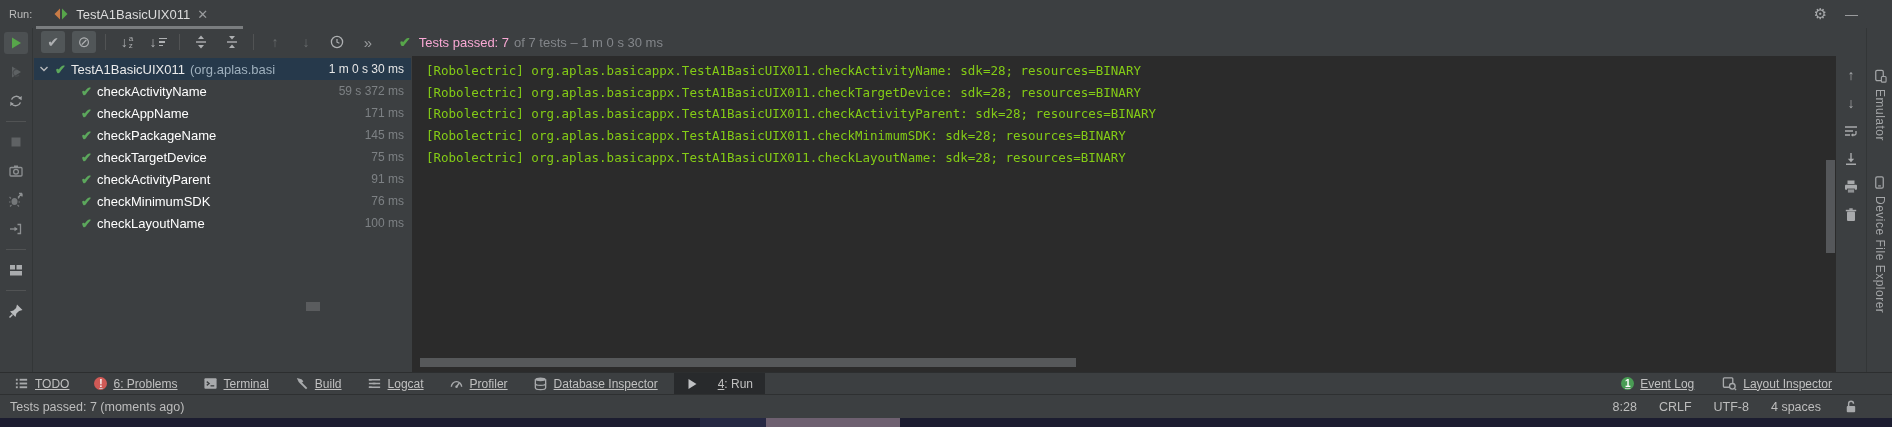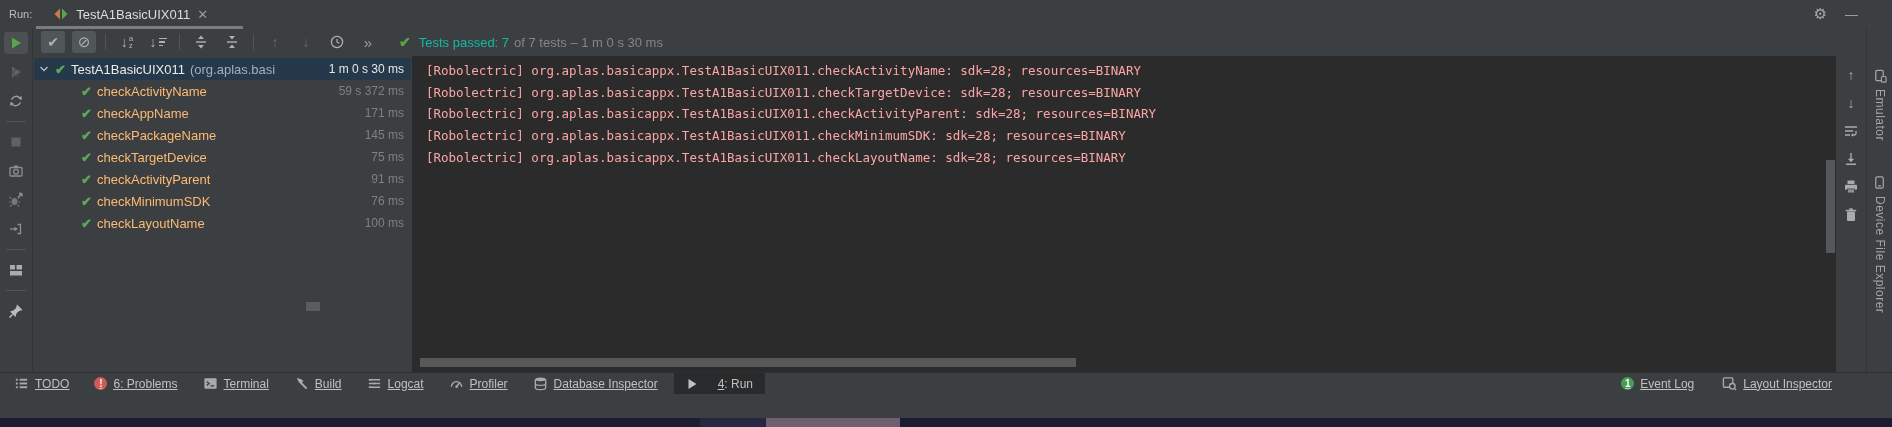--- a/index.html
+++ b/index.html
@@ -22,48 +22,48 @@
   .tbtn { min-width:24px; height:22px; display:flex; align-items:center; justify-content:center; color:#aeb0b2; font-size:14px; border-radius:3px; }
   .tbtn.pressed { background:#515658; }
   .tbtn.disabled { color:#686b6d; }
   .tb-divider { width:1px; height:16px; background:#515354; margin:0 2px; }
   .sort-stack { display:flex; flex-direction:column; font-size:8px; line-height:7px; color:#aeb0b2; margin-left:1px; }
   .dur-stack { display:flex; flex-direction:column; gap:2px; margin-left:2px; }
   .dur-stack div { height:1.5px; background:#aeb0b2; }
 
   .summary { display:flex; align-items:center; margin-left:12px; font-size:13px; white-space:nowrap; }
   .summary-check { color:#57a64a; font-weight:bold; font-size:14px; margin-right:8px; }
-  .summary-strong { color:#14b8a6; }
+  .summary-strong { color:#f9a8d4; }
   .summary-dim { color:#83868a; margin-left:5px; }
 
   
   .left-rail { position:absolute; left:0; top:28px; width:33px; height:344px; border-right:1px solid #333637;
                display:flex; flex-direction:column; align-items:center; padding-top:4px; gap:7px; }
   .rail-btn { width:24px; height:22px; display:flex; align-items:center; justify-content:center; border-radius:3px; flex:none; }
   .rail-btn.active-bg { background:#4c5052; }
   .rail-div { width:20px; height:1px; background:#515354; flex:none; margin:2px 0; }
 
   
   .tree-panel { position:absolute; left:34px; top:56px; width:377px; height:316px; background:#3c3f41; font-size:13px; overflow:hidden; padding-top:2px; }
   .tree-row { height:22px; display:flex; align-items:center; }
   .tree-row.selected { background:#26394b; }
   .expander { width:14px; margin-left:4px; flex:none; }
   .t-check { color:#5ca75c; font-weight:bold; font-size:13px; width:17px; text-align:center; flex:none; }
-  .t-name { color:#fdba74; margin-left:2px; white-space:nowrap; }
+  .t-name { color:#ffffff; margin-left:2px; white-space:nowrap; }
   .tree-row.selected .t-name { color:#ebebeb; }
   .t-pkg { color:#9fb0bd; margin-left:5px; white-space:nowrap; overflow:hidden; flex:1; }
   .t-dur { color:#7d8184; font-size:12px; white-space:nowrap; flex:none; padding:0 7px 0 8px; text-align:right; }
   .tree-row.selected .t-dur { color:#e6e6e6; }
   .child-indent { width:44px; flex:none; }
   .t-dur-right { margin-left:auto; }
   .tree-hthumb { position:absolute; left:306px; top:302px; width:14px; height:9px; background:#5a5c5e; }
 
   
   .console { position:absolute; left:412px; top:56px; width:1424px; height:316px; background:#2b2b2b;
-             font-family:"DejaVu Sans Mono","Liberation Mono",monospace; font-size:12.5px; color:#fca5a5;
+             font-family:"DejaVu Sans Mono","Liberation Mono",monospace; font-size:12.5px; color:#84cc16;
              padding:7px 0 0 14px; overflow:hidden; }
   .cline { height:21.7px; white-space:pre; }
   .console-hthumb { position:absolute; left:420px; top:358px; width:656px; height:9px; background:#56585a; }
   .console-vthumb { position:absolute; left:1826px; top:160px; width:9px; height:93px; background:#55575a; }
 
   
   .console-rail { position:absolute; left:1836px; top:56px; width:30px; height:316px;
                   display:flex; flex-direction:column; align-items:center; padding-top:8px; gap:6px; color:#a8aaac; }
   .crail-btn { width:22px; height:22px; display:flex; align-items:center; justify-content:center; font-size:14px; flex:none; }
 
@@ -460,19 +460,32 @@
         <svg width="15" height="15" viewBox="0 0 16 16">
           <rect x="1.5" y="2" width="10" height="10" rx="1" fill="none" stroke="#a8aaac" stroke-width="1.4"></rect>
           <circle cx="11" cy="11" r="3" fill="#3c3f41" stroke="#a8aaac" stroke-width="1.4"></circle>
           <path d="M13.2 13.2L15 15" stroke="#a8aaac" stroke-width="1.5"></path>
         </svg>
         <span>Layout Inspector</span>
       </div>
     </div>
   </div>
 
+  <div class="status-bar">
+    <span class="sb-msg">Tests passed: 7 (moments ago)</span>
+    <div class="sb-right">
+      <span>8:28</span>
+      <span>CRLF</span>
+      <span>UTF-8</span>
+      <span>4 spaces</span>
+      <svg width="15" height="15" viewBox="0 0 16 16">
+        <rect x="4" y="7.5" width="9" height="6.5" rx="1" fill="#a8aaac"></rect>
+        <path d="M6 7.5V5a2.6 2.6 0 0 1 5.2 0" fill="none" stroke="#a8aaac" stroke-width="1.5"></path>
+      </svg>
+    </div>
+  </div>
 
   <div class="os-strip">
     <div class="os-seg1"></div>
     <div class="os-seg2"></div>
   </div>
 
 </div>
 
 </body></html>

